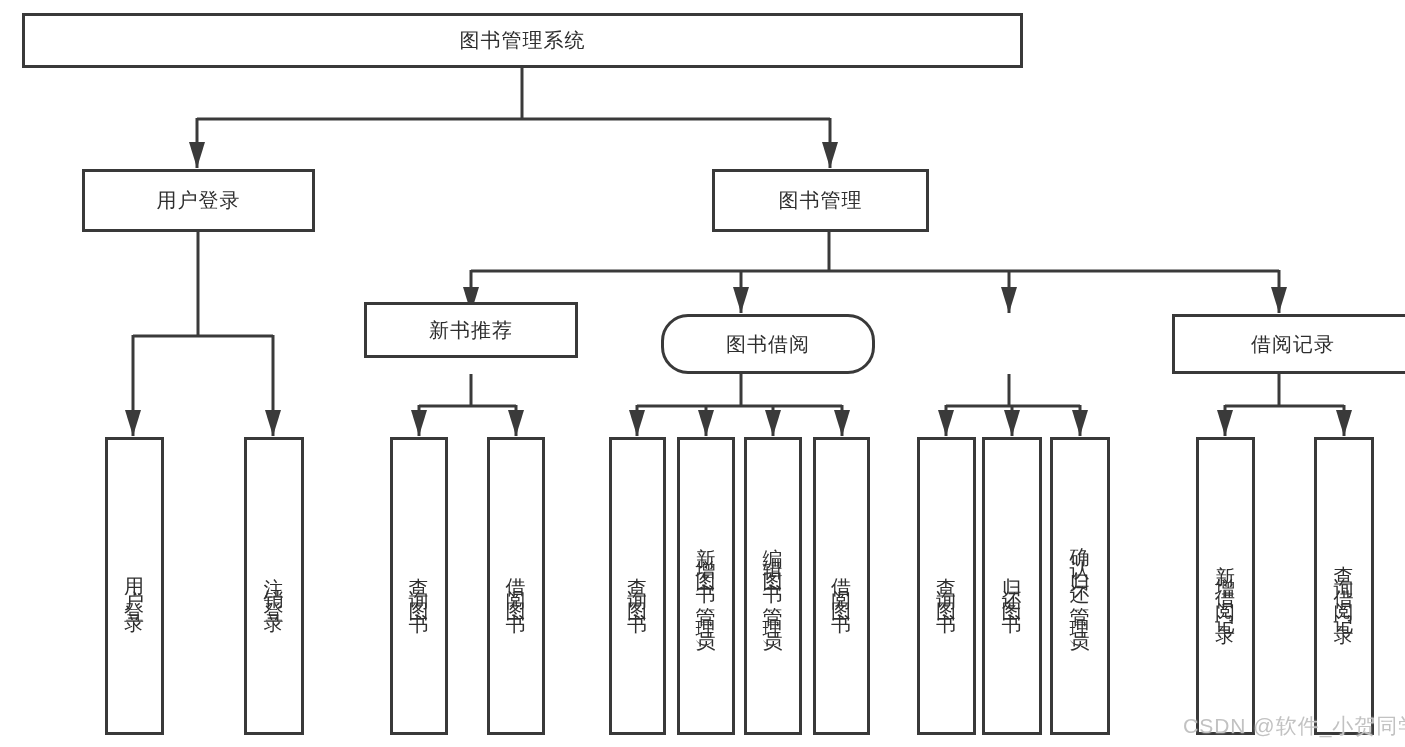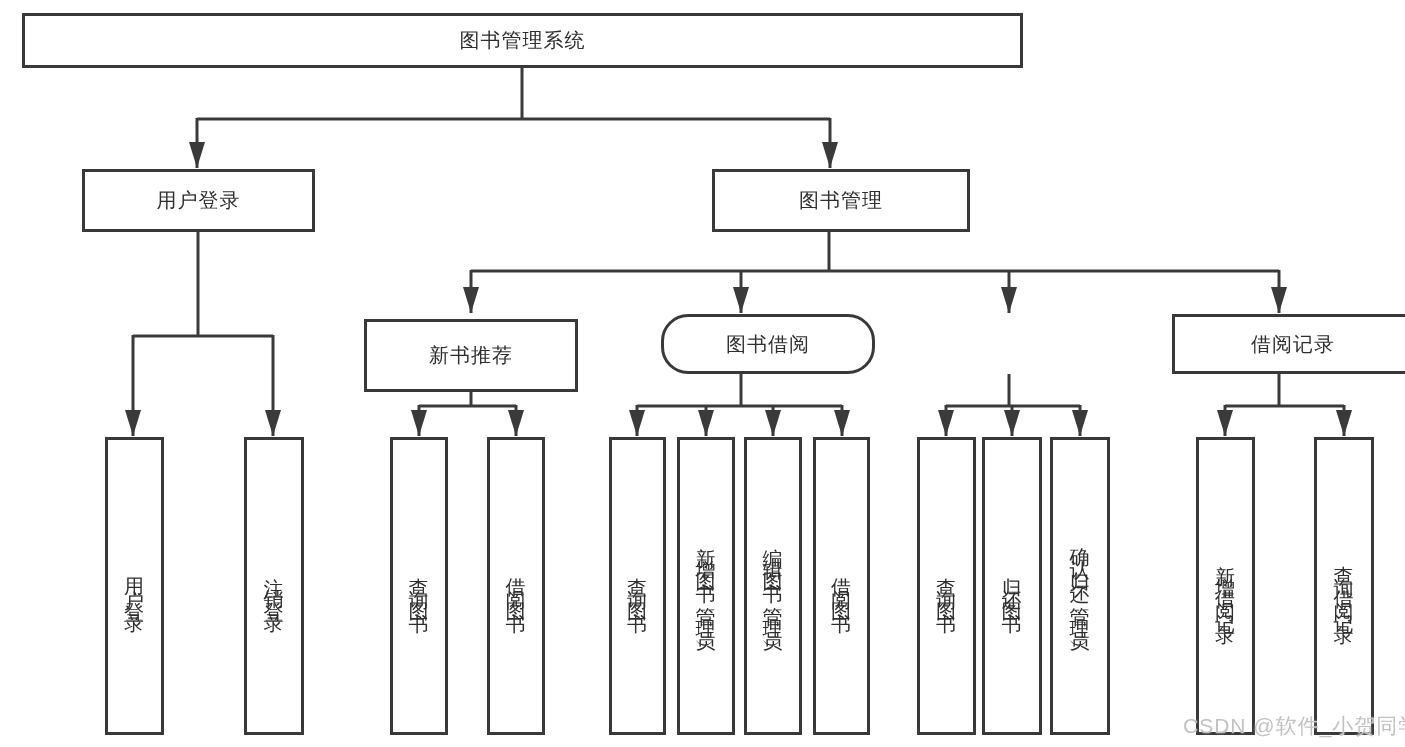--- a/index.html
+++ b/index.html
@@ -56,22 +56,22 @@
     top: 712px;
     font-size: 21px;
     color: #c2c2c2;
     letter-spacing: 1px;
     text-shadow: 0 0 2px #ffffff;
     white-space: nowrap;
   }
   
   #n-root        { left: 22px;   top: 13px;  width: 1001px; height: 55px; }
   #n-user-login  { left: 82px;   top: 169px; width: 233px;  height: 63px; }
-  #n-book-mgmt   { left: 712px;  top: 169px; width: 258px;  height: 63px; }
-  #g-new-books   { left: 364px;  top: 319px; width: 214px;  height: 73px; }
+  #n-book-mgmt   { left: 712px;  top: 169px; width: 217px;  height: 63px; }
+  #g-new-books   { left: 364px;  top: 302px; width: 214px;  height: 56px; }
   #g-borrowing   { left: 661px;  top: 314px; width: 214px;  height: 60px; border-radius: 27px; }
   #g-current     { left: 903px;  top: 314px; width: 213px;  height: 60px; }
   #g-records     { left: 1172px; top: 314px; width: 242px;  height: 60px; }
   
   #v-login       { left: 105px;  width: 59px; }
   #v-logout      { left: 244px;  width: 60px; }
   #v-nb-query    { left: 390px;  width: 58px; }
   #v-nb-borrow   { left: 487px;  width: 58px; }
   #v-bb-query    { left: 609px;  width: 57px; }
   #v-bb-add      { left: 677px;  width: 58px; }

